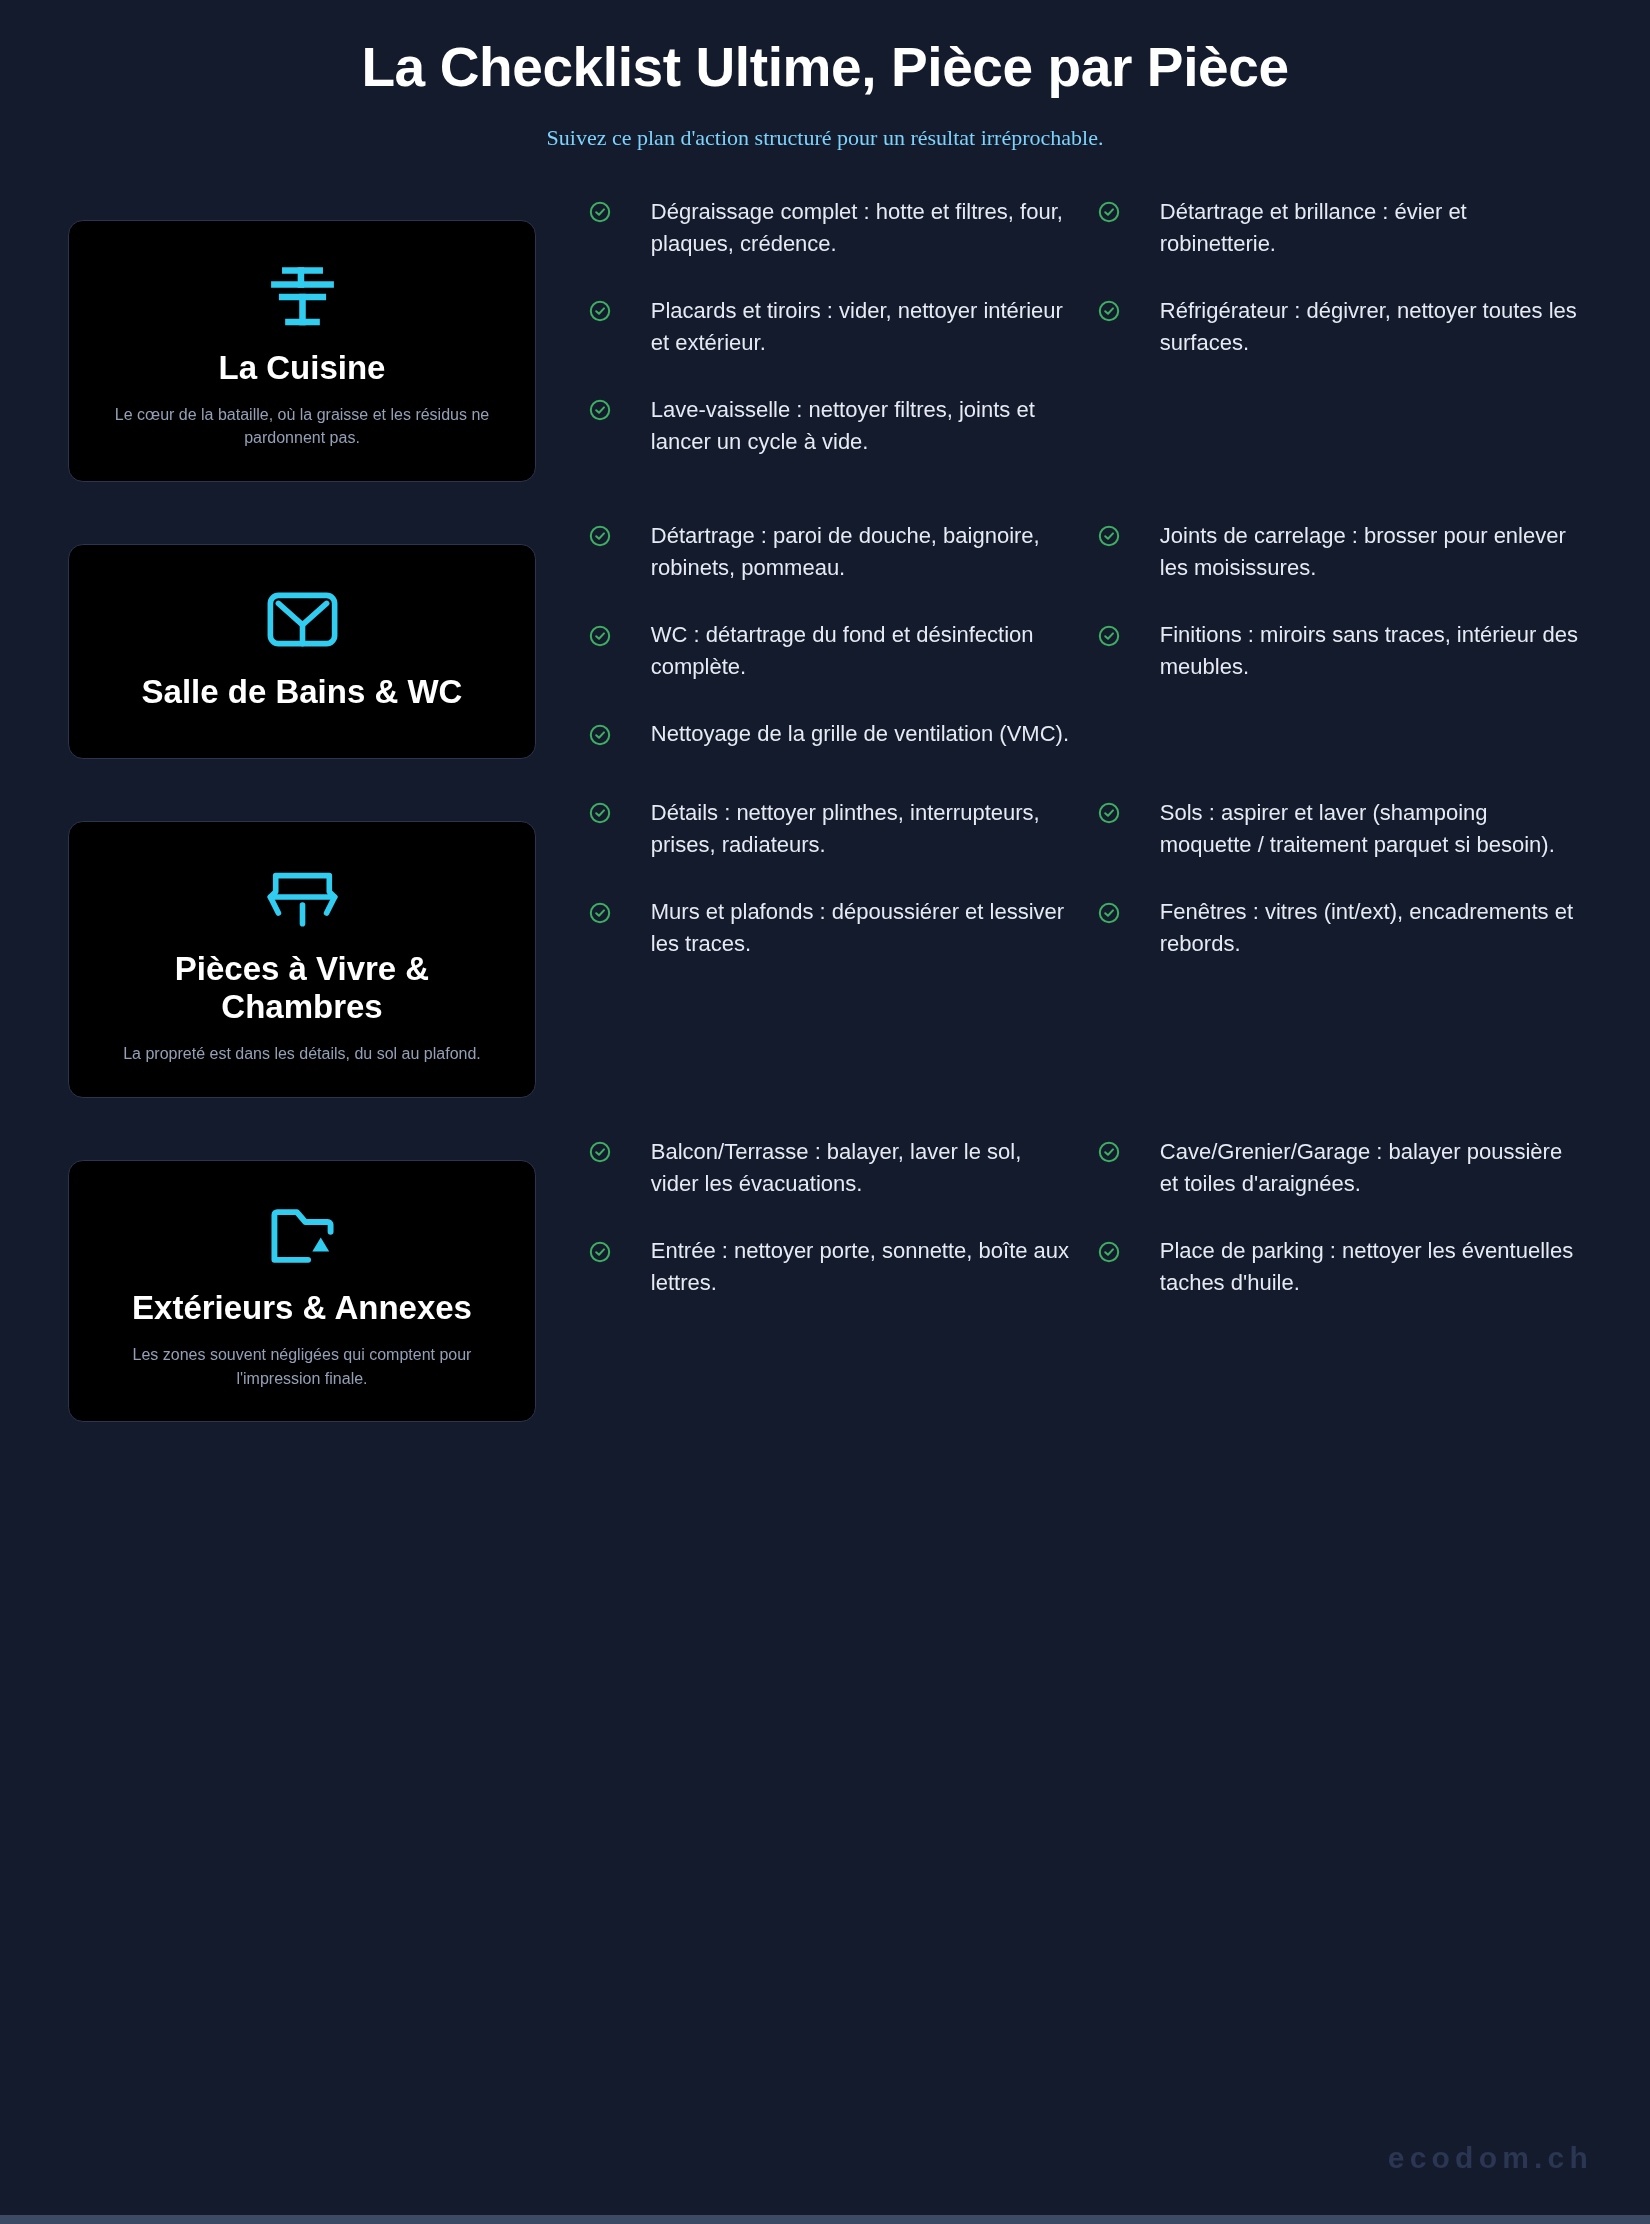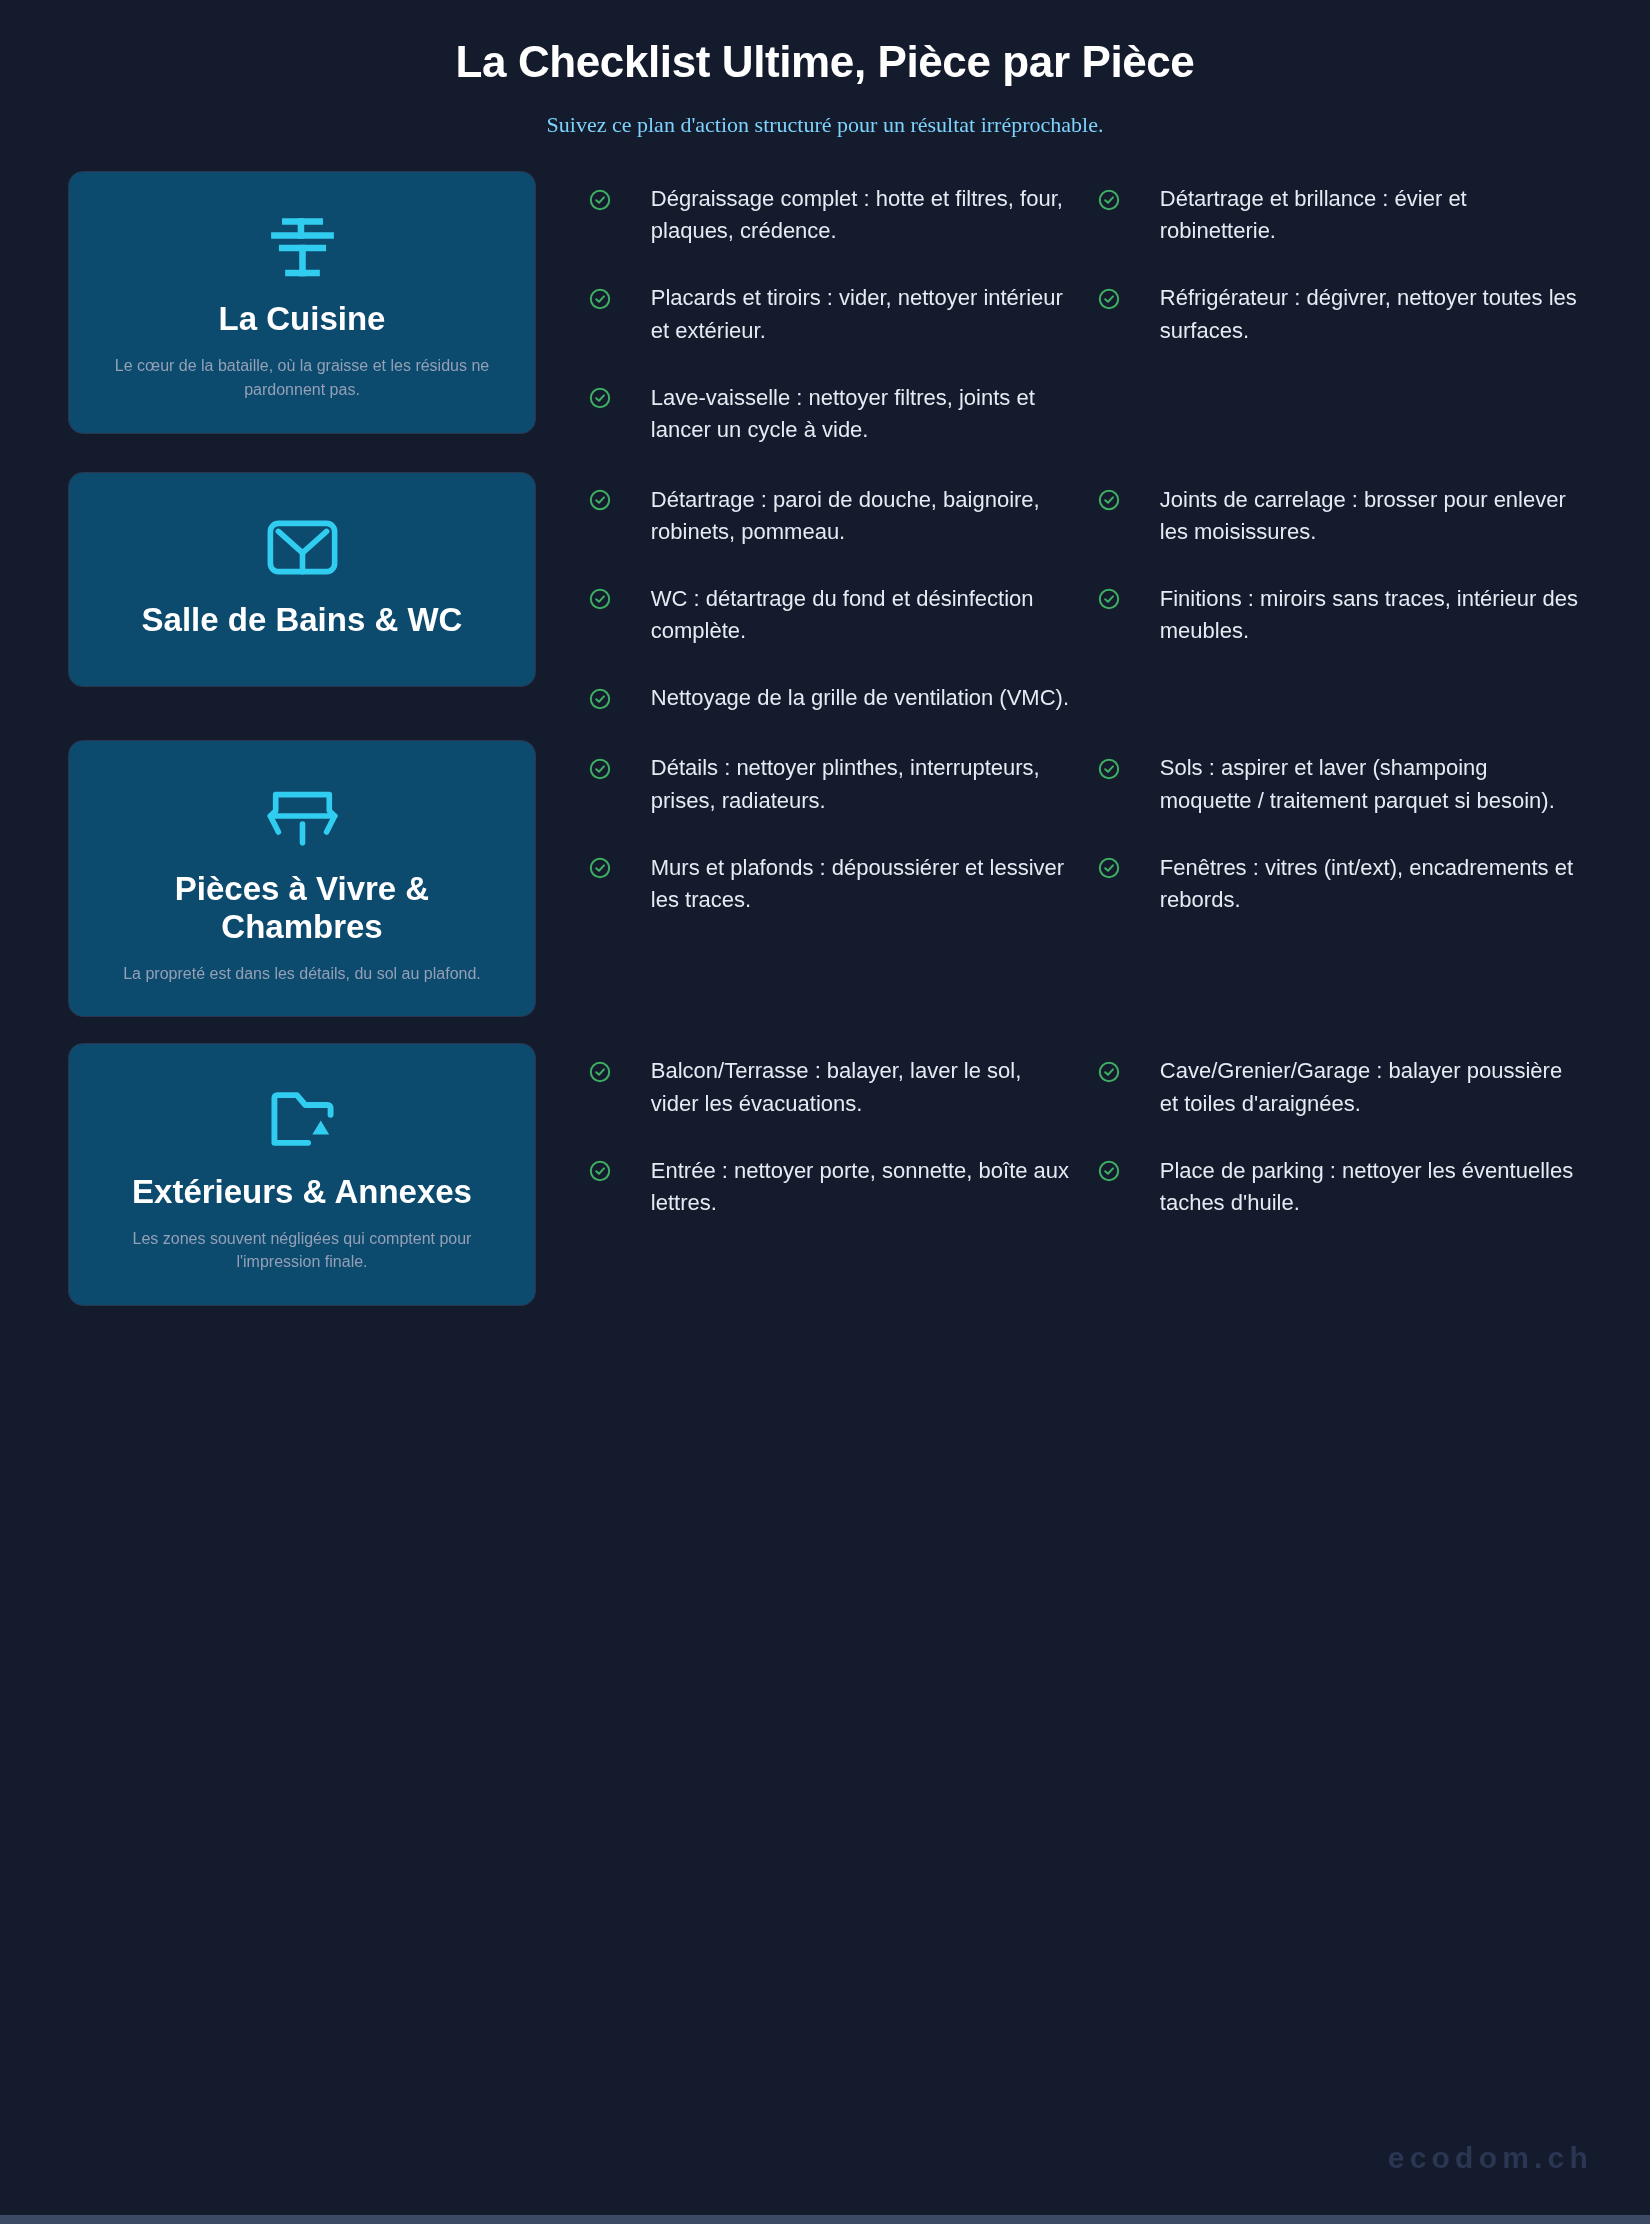--- a/index.html
+++ b/index.html
@@ -19,21 +19,21 @@
     background: #141b2d;
     overflow: hidden;
   }
 
   
   .header {
     padding-top: 37px;
     text-align: center;
   }
   .page-title {
-    font-size: 44px;
+    font-size: 55px;
     font-weight: bold;
     color: #ffffff;
     letter-spacing: -0.4px;
     line-height: 1.12;
   }
   .page-subtitle {
     margin-top: 26px;
     font-size: 22px;
     color: #7dd3fc;
     font-weight: 400;
@@ -49,25 +49,26 @@
   .section {
     display: flex;
     align-items: flex-start;
     margin-bottom: 26px;
   }
 
   
   .section-card {
     width: 468px;
     flex: 0 0 468px;
-    background: #0c4a6e;
+    background: #000000;
     border: 0.9px solid #2c3550;
     border-radius: 14.8px;
     padding: 29.5px 31px 31px 31px;
     text-align: center;
+    margin-top: 36px;
   }
 
   .icon-wrap {
     height: 90px;
     display: flex;
     align-items: center;
     justify-content: center;
     margin-bottom: 8.7px;
   }
   .icon-wrap svg { display: block; }

